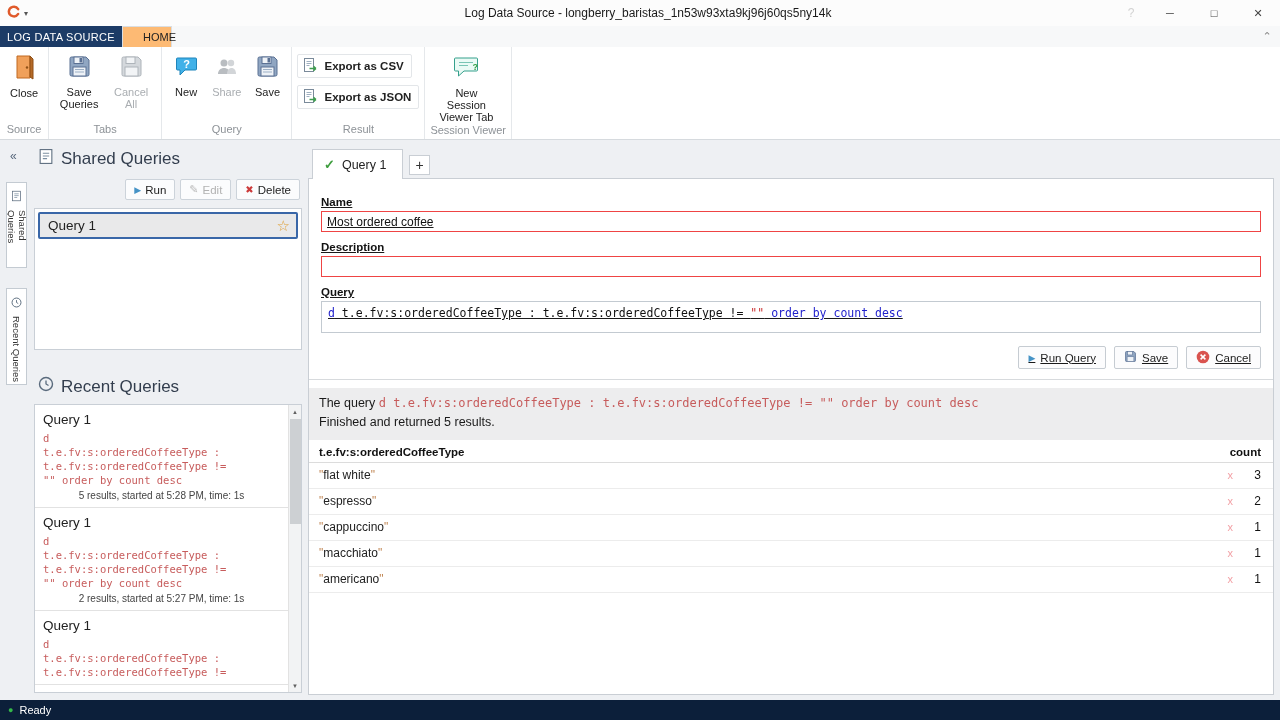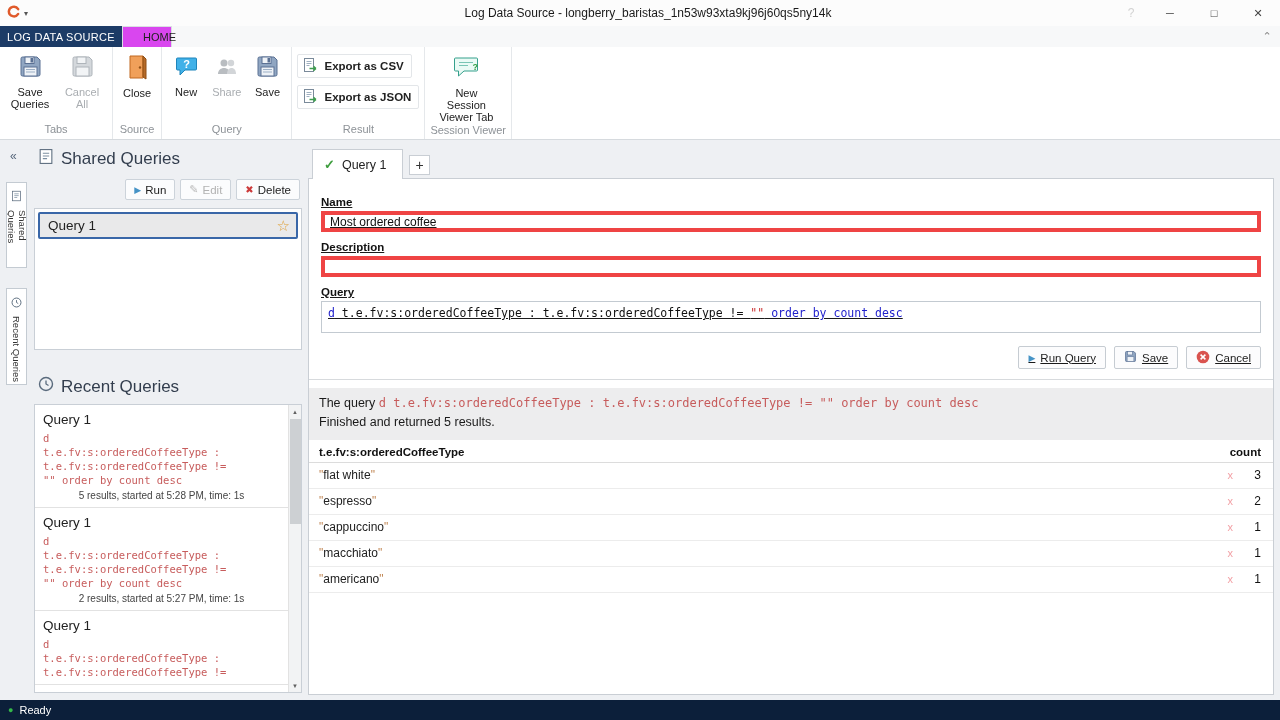--- a/index.html
+++ b/index.html
@@ -13,21 +13,21 @@
   .tb-left { display:flex; align-items:center; margin-left:6px; z-index:2; }
   .tb-caret { font-size:8px; color:#555; margin-left:3px; }
   .tb-title { position:absolute; left:16px; right:0; text-align:center; font-size:12px; color:#1a1a1a; }
   .tb-controls { margin-left:auto; display:flex; z-index:2; height:26px; }
   .tb-btn { width:44px; height:26px; display:flex; align-items:center; justify-content:center; font-size:11px; color:#444; }
   .tb-help { color:#d2d2d2; font-size:12px; width:34px; }
 
   
   .ribbon-tabs { position:absolute; top:26px; left:0; width:1280px; height:21px; background:#f7f8f9; display:flex; align-items:stretch;justify-content:space-between; }
   .file-tab { width:122px; background:#1c3b66; color:#fff; font-size:11px; display:flex; align-items:center; justify-content:center; letter-spacing:.3px; }
-  .home-tab { width:50px; background:#d946ef; border:1px solid #dadee2; border-bottom:none; color:#222; font-size:11px; display:flex; align-items:center; justify-content:center;padding-left:25px; }
+  .home-tab { width:50px; background:#fdba74; border:1px solid #dadee2; border-bottom:none; color:#222; font-size:11px; display:flex; align-items:center; justify-content:center;padding-left:25px; }
   .ribbon-collapse { margin-left:auto; width:26px; display:flex; align-items:center; justify-content:center; color:#8a8a8a; font-size:11px; }
 
   
   .ribbon-body { position:absolute; top:47px; left:0; width:1280px; height:93px; background:#fff; border-bottom:1px solid #d6dade; display:flex; }
   .rgroup { height:100%; border-right:1px solid #e5e8eb; display:flex; flex-direction:column; padding:3px 5px 0; }
   .rbuttons { flex:1; display:flex; align-items:flex-start; gap:2px; }
   .rbuttons.col { flex-direction:column; justify-content:flex-start; gap:7px; padding-top:4px; }
   .glabel { height:17px; line-height:15px; text-align:center; font-size:11px; color:#8d9297; }
   .bigbtn { display:flex; flex-direction:column; align-items:center; gap:3px; padding:4px 5px 0; min-width:38px; max-width:50px; }
   .bigbtn.wide { max-width:72px; }
@@ -72,21 +72,21 @@
 
   
   .main-panel { position:absolute; left:308px; top:6px; width:966px; height:549px; }
   .tabbar { position:relative; height:32px; }
   .qtab { position:absolute; left:4px; top:3px; height:30px; background:#fff; border:1px solid #c9ced4; border-bottom:none; display:flex; align-items:center; gap:7px; padding:0 16px 0 11px; font-size:12.5px; color:#222; z-index:2; }
   .qtab .check { color:#3f9e3f; font-size:13px; font-weight:bold; }
   .newtab { position:absolute; left:101px; top:9px; width:21px; height:20px; border:1px solid #c9ced4; background:#fff; display:flex; align-items:center; justify-content:center; font-size:14px; color:#333; }
   .content-box { position:absolute; top:32px; left:0; right:0; bottom:0; background:#fff; border:1px solid #c9ced4; overflow:hidden; }
   .editor { padding:8px 12px 10px; border-bottom:1px solid #d7dadd;text-decoration:underline; }
   .f-label { font-weight:bold; font-size:11.5px; color:#111; margin-top:9px; }
-  .f-input { display:block; width:100%; height:21px; border:4px solid #ef4444; font-size:12px; padding:0 5px; margin-top:3px; color:#111; background:#fff; font-family:"Liberation Sans",sans-serif; }
+  .f-input { display:block; width:100%; height:21px; border:1px solid #ef4444; font-size:12px; padding:0 5px; margin-top:3px; color:#111; background:#fff; font-family:"Liberation Sans",sans-serif; }
   .q-box { width:100%; height:32px; border:1px solid #c3cad1; margin-top:3px; padding:4px 6px; font-size:11.5px; }
   .kw { color:#2222cc; } .qstr { color:#cc3333; } .qtx { color:#111; }
   .btn-row { display:flex; justify-content:flex-end; gap:8px; margin-top:13px; }
   .btn { display:inline-flex; align-items:center; gap:5px; border:1px solid #c6ccd2; background:#fcfcfd; height:23px; padding:0 9px; font-size:11.5px; color:#222; border-radius:2px; }
   .btn .play { color:#4593c6; font-size:9px; }
   .msg { background:#ededee; padding:6px 10px 7px; margin-top:8px; font-size:12.5px; color:#1a1a1a; line-height:1.55; }
   .mq { font-family:"DejaVu Sans Mono","Liberation Mono",monospace; color:#c75c5c; font-size:12px; }
   .thead { display:flex; align-items:center; padding:6px 12px 4px 10px; font-weight:bold; font-size:11.5px; color:#111; border-bottom:1px solid #dcdcdc;gap:28px; }
   .thead .c1 { flex:1; }
   .thead .c2 { width:40px; text-align:right; }
@@ -128,20 +128,36 @@
     <div class="home-tab">HOME</div>
     <div class="ribbon-collapse">⌃</div>
   </div>
 
   <div class="ribbon-body">
 
     <div class="rgroup">
       <div class="rbuttons">
         <div class="bigbtn">
           <span>
+            <svg width="24" height="26" viewBox="0 0 24 26">
+                <path d="M5 2h13v22H5z" fill="#f0a05a" stroke="#c06820"></path>
+                <path d="M18 2l3 3v20l-3-2z" fill="#b56a28" stroke="#8f4f15"></path>
+                <circle cx="15" cy="13.5" r="1.2" fill="#8f4f15"></circle>
+              </svg>
+          </span>
+          <span class="blabel">Close</span>
+        </div>
+      </div>
+      <div class="glabel">Source</div>
+    </div>
+
+    <div class="rgroup">
+      <div class="rbuttons">
+        <div class="bigbtn">
+          <span>
             <svg width="25" height="25" viewBox="0 0 25 25">
                 <path d="M3 4.5A1.5 1.5 0 0 1 4.5 3H19l3 3v14.5a1.5 1.5 0 0 1-1.5 1.5h-16A1.5 1.5 0 0 1 3 20.5z" fill="#90a6c2" stroke="#5a7093"></path>
                 <rect x="7" y="3" width="9" height="6.5" fill="#eef2f7" stroke="#5a7093"></rect>
                 <rect x="12.5" y="4" width="2.5" height="4.5" fill="#5a7093"></rect>
                 <rect x="6" y="13" width="13" height="9" fill="#eef2f7" stroke="#5a7093"></rect>
                 <path d="M8 15.5h9M8 18h9" stroke="#9db0c6"></path>
               </svg>
           </span>
           <span class="blabel">Save Queries</span>
         </div>
@@ -150,36 +166,20 @@
             <svg width="25" height="25" viewBox="0 0 25 25">
                 <path d="M3 4.5A1.5 1.5 0 0 1 4.5 3H19l3 3v14.5a1.5 1.5 0 0 1-1.5 1.5h-16A1.5 1.5 0 0 1 3 20.5z" fill="#d4d8dc" stroke="#aeb4ba"></path>
                 <rect x="7" y="3" width="9" height="6.5" fill="#f2f4f6" stroke="#aeb4ba"></rect>
                 <rect x="6" y="13" width="13" height="9" fill="#f2f4f6" stroke="#aeb4ba"></rect>
               </svg>
           </span>
           <span class="blabel">Cancel All</span>
         </div>
       </div>
       <div class="glabel">Tabs</div>
-    </div>
-
-    <div class="rgroup">
-      <div class="rbuttons">
-        <div class="bigbtn">
-          <span>
-            <svg width="24" height="26" viewBox="0 0 24 26">
-                <path d="M5 2h13v22H5z" fill="#f0a05a" stroke="#c06820"></path>
-                <path d="M18 2l3 3v20l-3-2z" fill="#b56a28" stroke="#8f4f15"></path>
-                <circle cx="15" cy="13.5" r="1.2" fill="#8f4f15"></circle>
-              </svg>
-          </span>
-          <span class="blabel">Close</span>
-        </div>
-      </div>
-      <div class="glabel">Source</div>
     </div>
 
     <div class="rgroup">
       <div class="rbuttons">
         <div class="bigbtn">
           <span>
             <svg width="25" height="25" viewBox="0 0 25 25">
                 <path d="M3.5 4h18a1 1 0 0 1 1 1v10a1 1 0 0 1-1 1H11l-5 5v-5H3.5a1 1 0 0 1-1-1V5a1 1 0 0 1 1-1z" fill="#41b1e8" stroke="#1f85bb"></path>
                 <text x="12.5" y="14" font-size="11" font-weight="bold" fill="#ffffff" text-anchor="middle" font-family="Liberation Sans, sans-serif">?</text>
               </svg>

